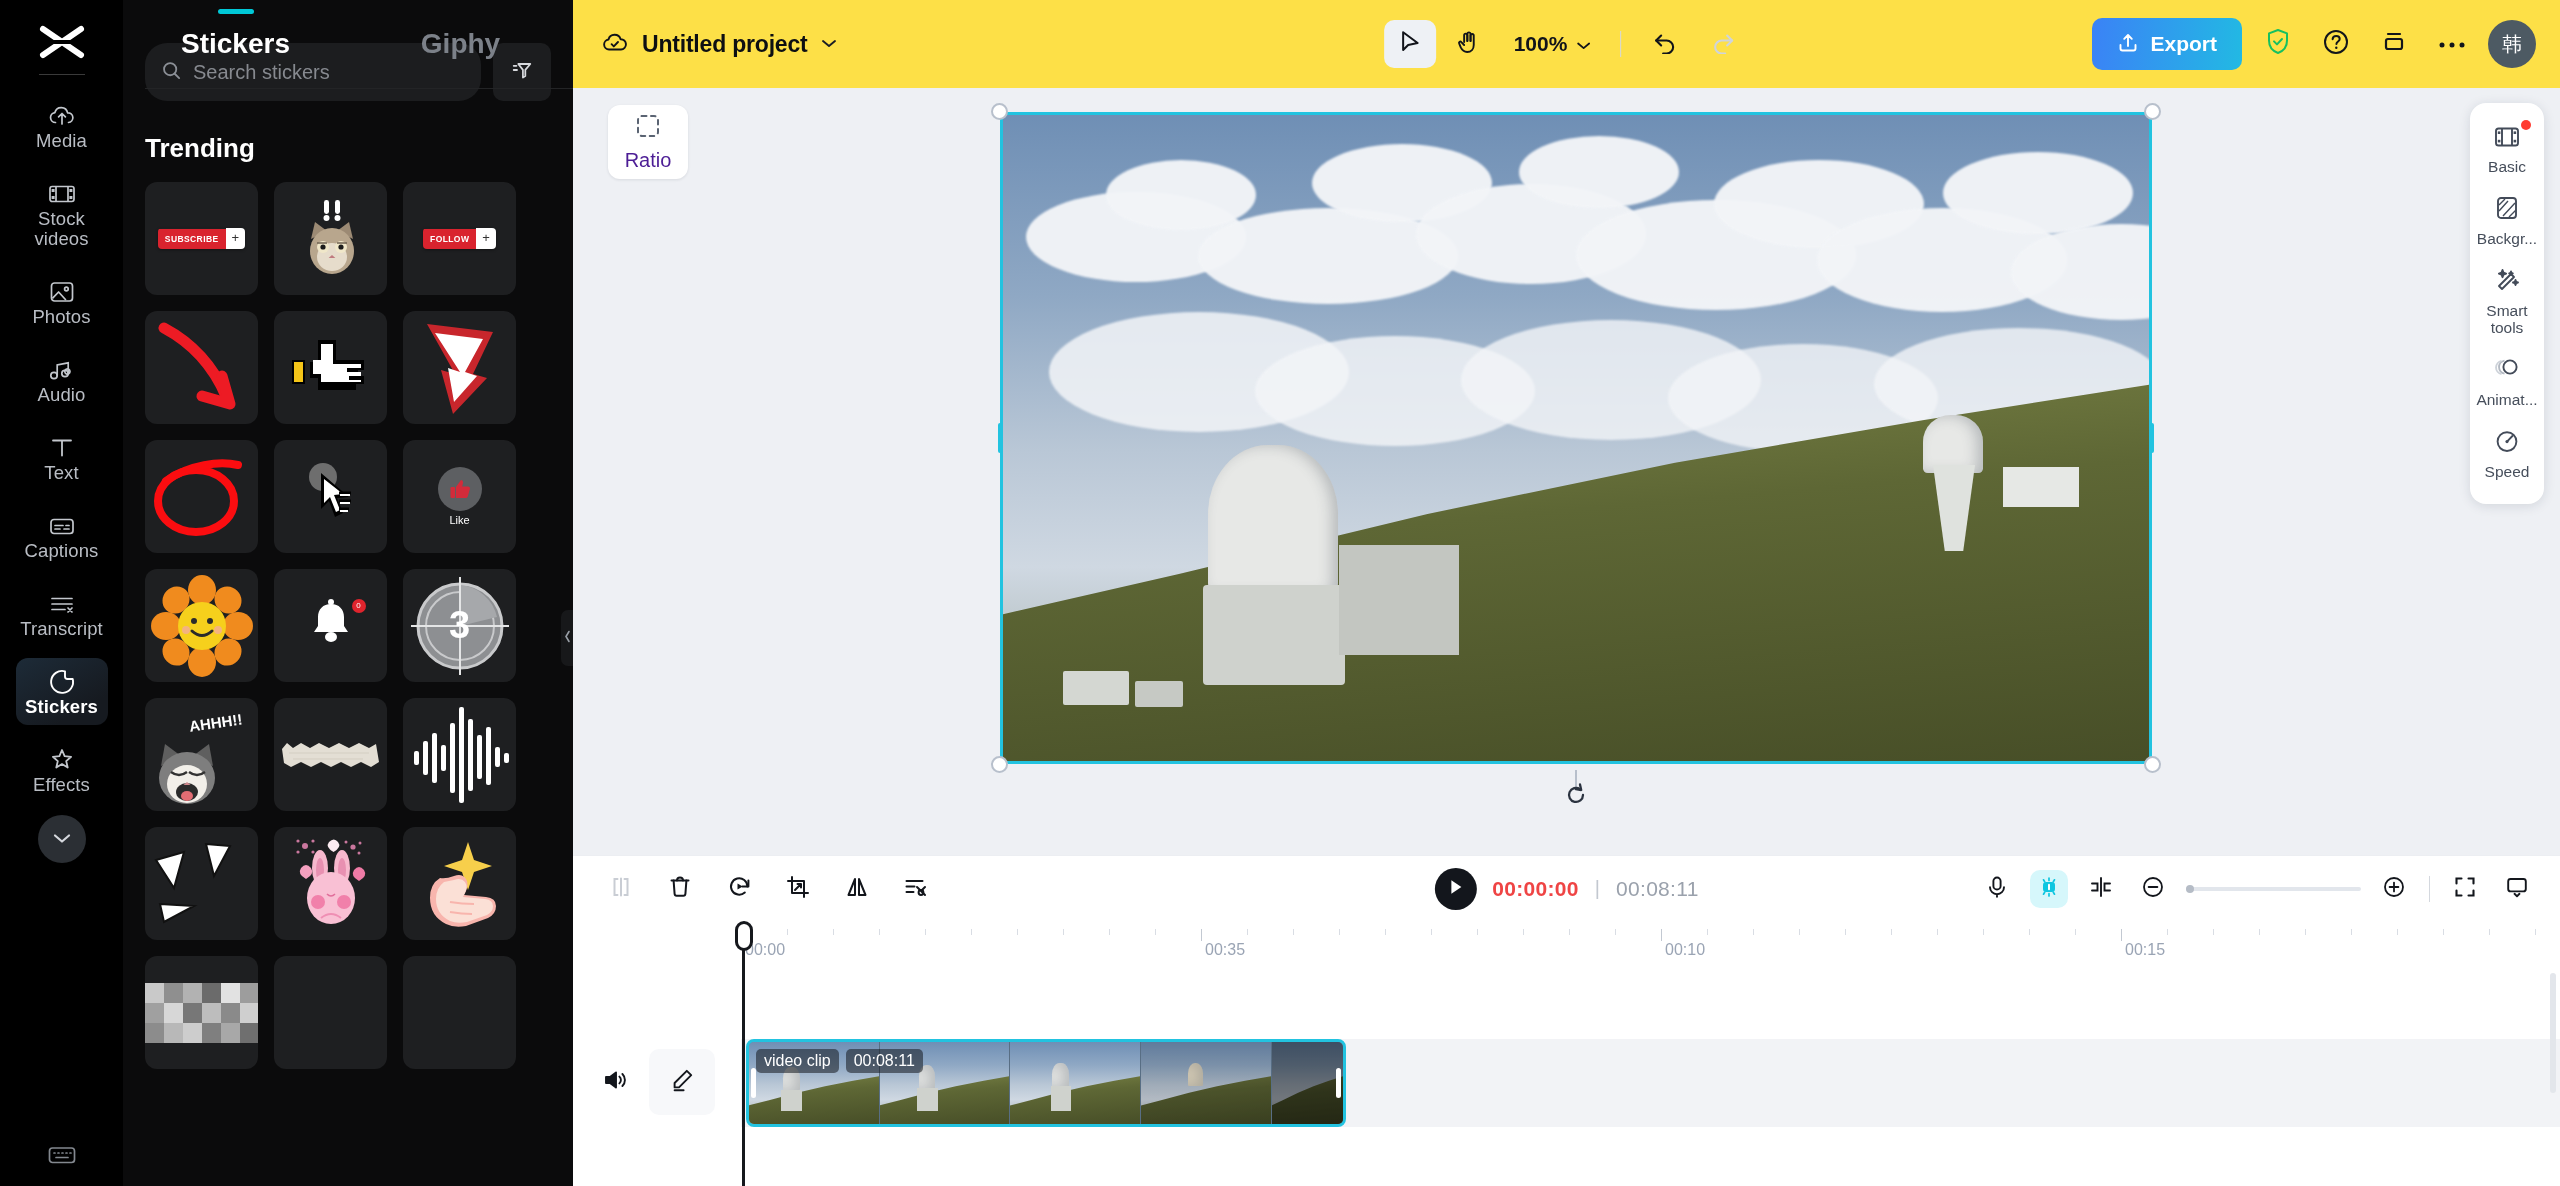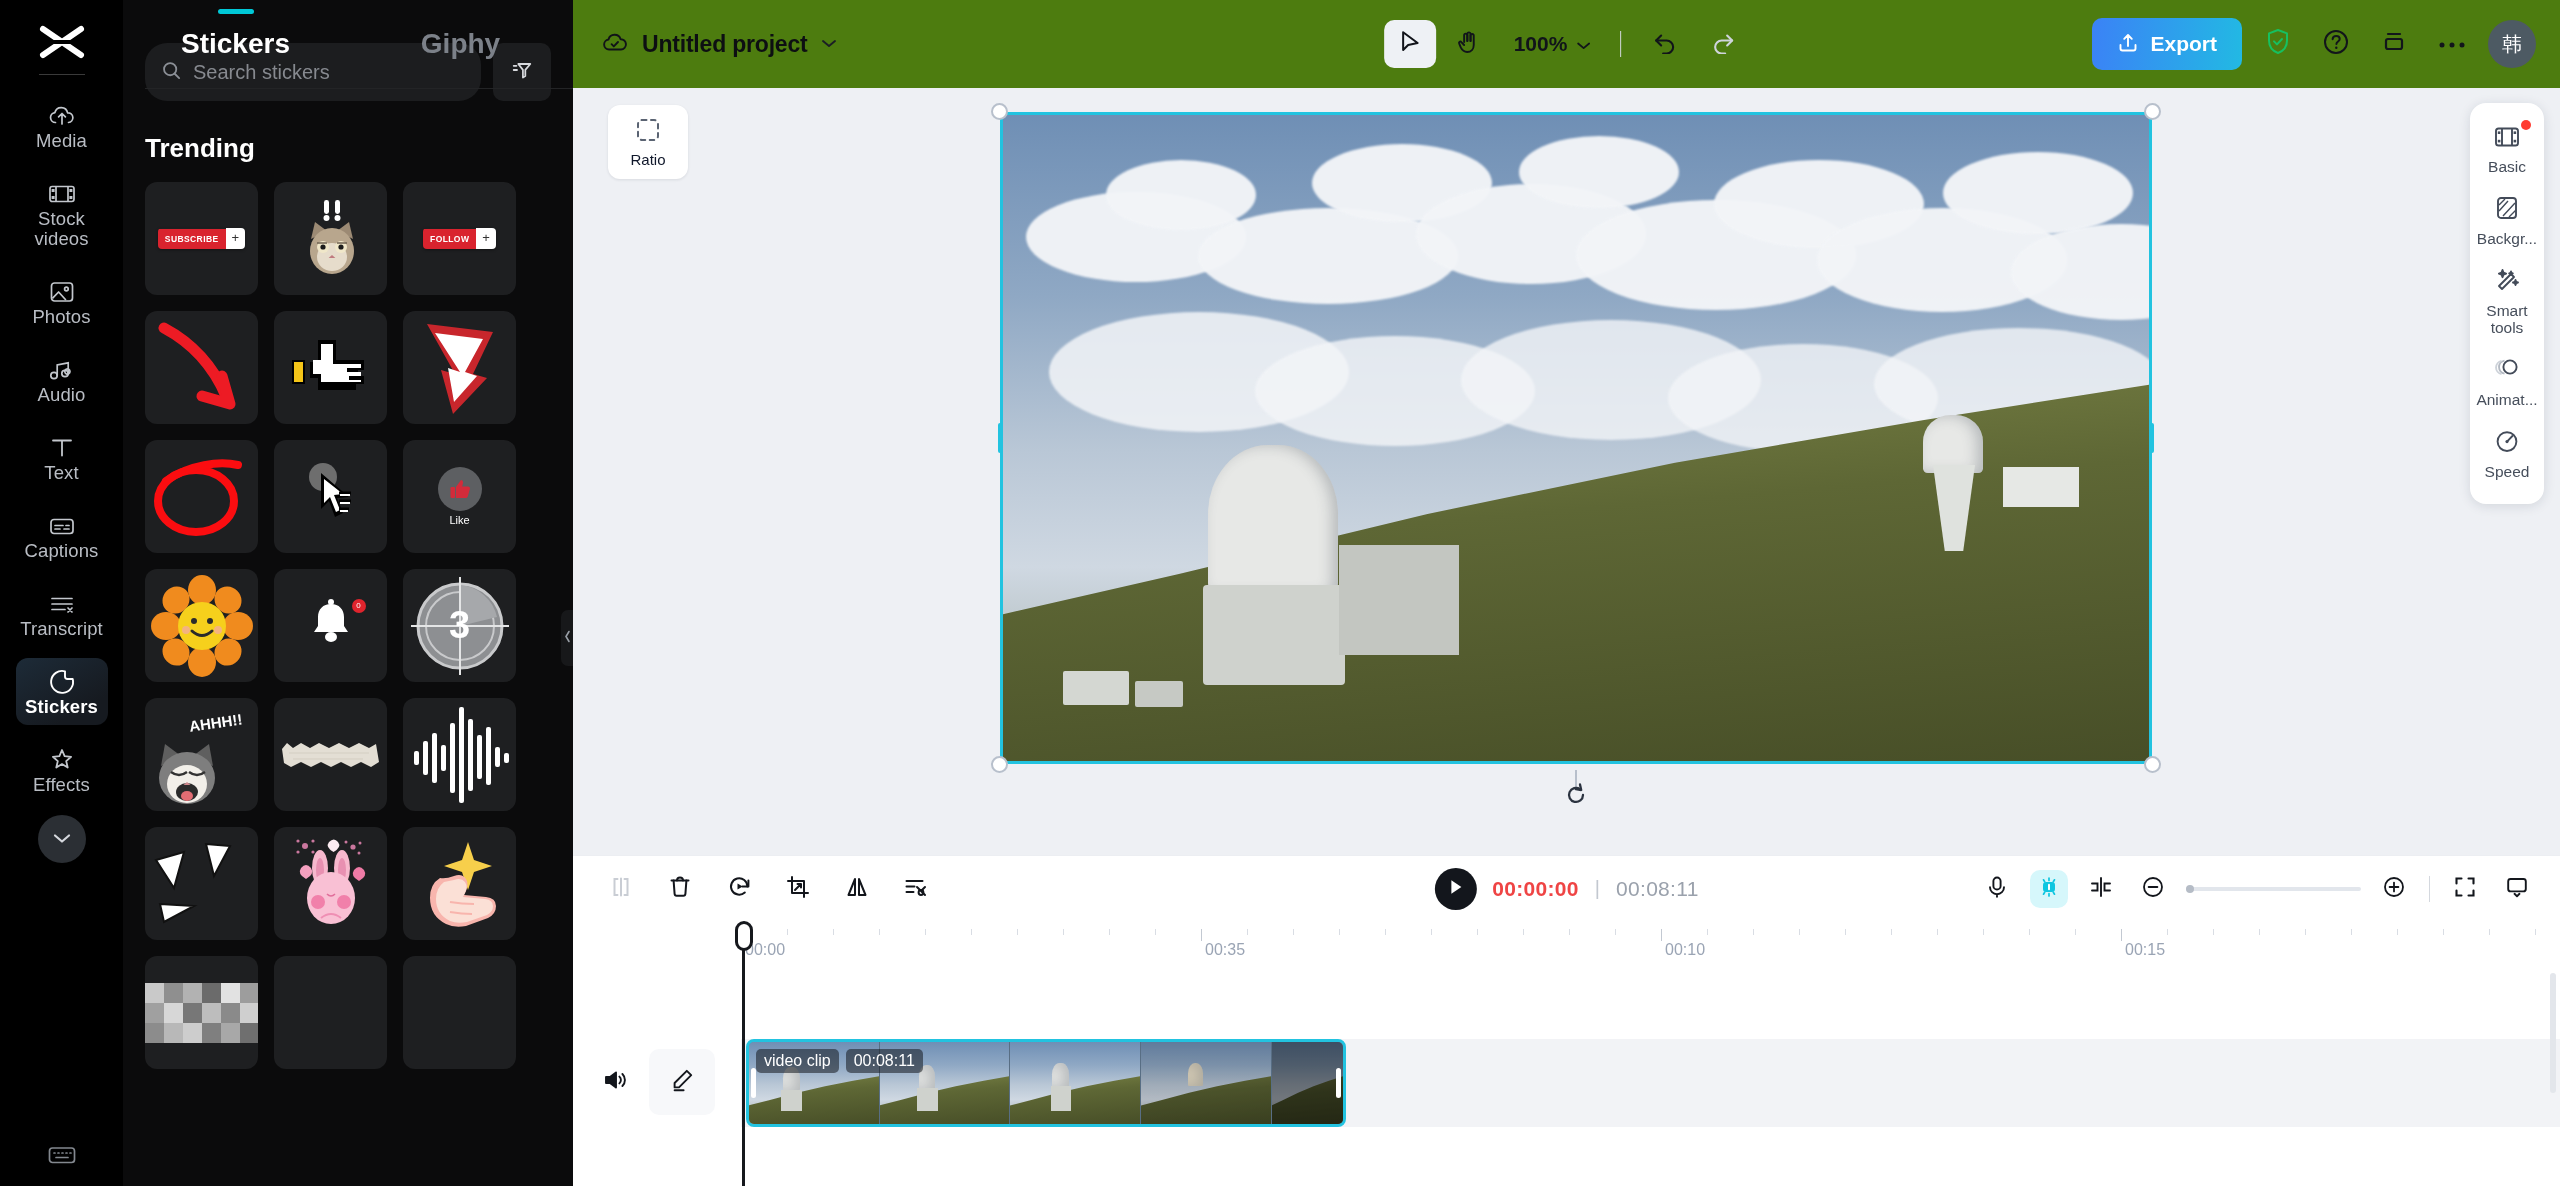--- a/index.html
+++ b/index.html
@@ -80,21 +80,21 @@
   .collapse-handle {
     position: absolute; right: -1px; top: 610px; width: 13px; height: 56px;
     background: #17181a; border-radius: 7px 0 0 7px; display: flex;
     align-items: center; justify-content: center; z-index: 9; cursor: pointer;
   }
 
   
   .main { flex: 1; height: 1186px; display: flex; flex-direction: column; background: #ffffff; position: relative; }
 
   
-  .topbar { height: 88px; display: flex; align-items: center; padding: 0 24px 0 28px; gap: 0; background:#4d7c0f; }
+  .topbar { height: 88px; display: flex; align-items: center; padding: 0 24px 0 28px; gap: 0; background:#fde047; }
   .proj { display: flex; align-items: center; gap: 13px; }
   .proj-name { font-size: 23px; font-weight: 700; color: #0d0f12; letter-spacing:-.2px; }
   .tb-center { position: absolute; left: 50%; transform: translateX(-50%); display: flex; align-items: center; gap: 6px; }
   .tb-btn {
     width: 52px; height: 48px; border-radius: 10px; display: flex; align-items: center;
     justify-content: center; cursor: pointer; background: transparent;
   }
   .tb-btn.sel { background: #eef1f5; }
   .zoom-pill { display: flex; align-items: center; gap: 8px; padding: 0 10px 0 14px; cursor: pointer; }
   .zoom-pill span { font-size: 21px; font-weight: 700; color: #11141a; }
@@ -112,21 +112,21 @@
     display: flex; align-items: center; justify-content: center; font-size: 20px; cursor: pointer;
   }
 
   
   .stage { flex: 1; background: #eef0f4; position: relative; }
   .ratio-btn {
     position: absolute; left: 35px; top: 17px; width: 80px; height: 74px; background: #fff;
     border-radius: 12px; display: flex; flex-direction: column; align-items: center;
     justify-content: center; gap: 5px; cursor: pointer; box-shadow: 0 1px 3px rgba(20,30,50,.10);
   }
-  .ratio-btn span { font-size: 15px; color: #0f172a; }
+  .ratio-btn span { font-size: 20px; color: #4c1d95; }
 
   .video-wrap {
     position: absolute; left: 427px; top: 24px; width: 1152px; height: 652px;
   }
   .video-frame {
     position: absolute; inset: 0; border: 3px solid #22c3e0; overflow: hidden; background: #7d8ea4;
   }
   .hnd {
     position: absolute; width: 17px; height: 17px; border-radius: 50%;
     background: #fff; border: 2px solid #b8c0cc; box-sizing: border-box;

